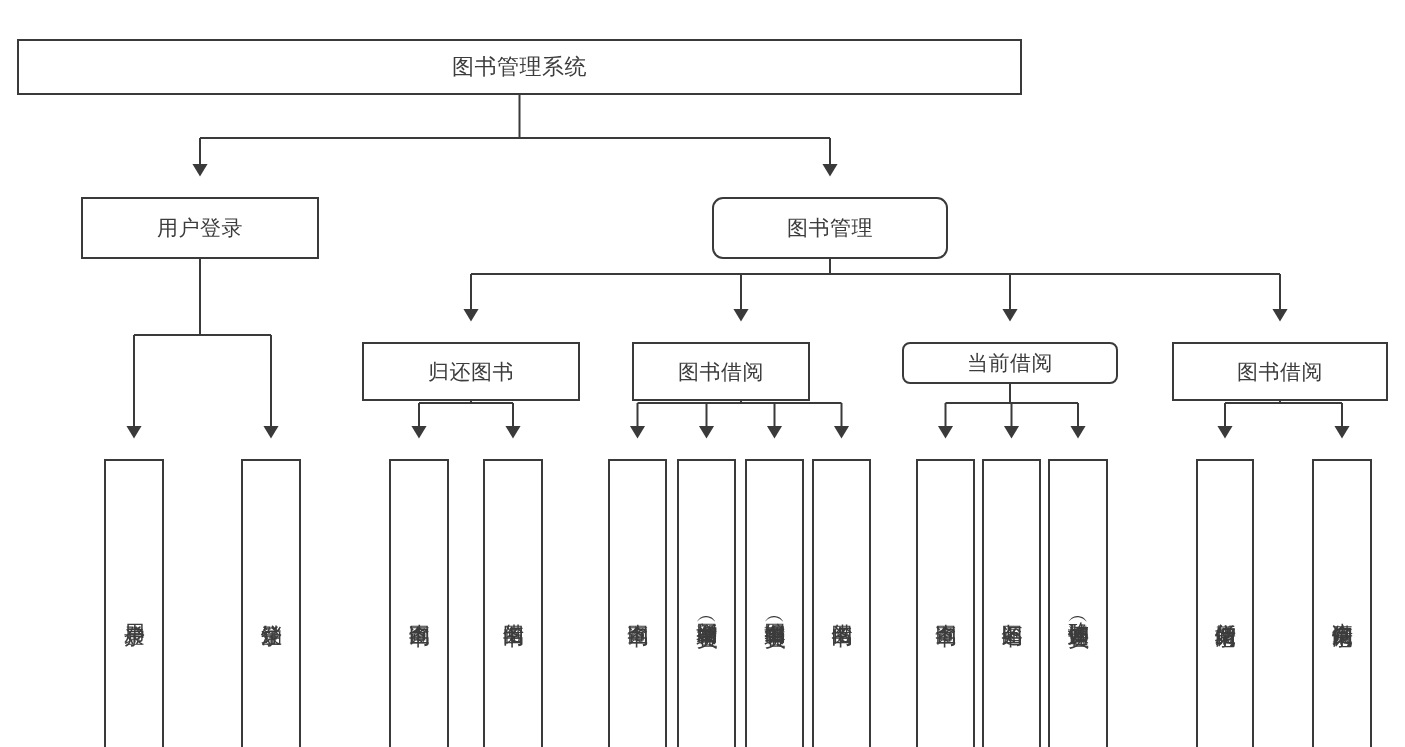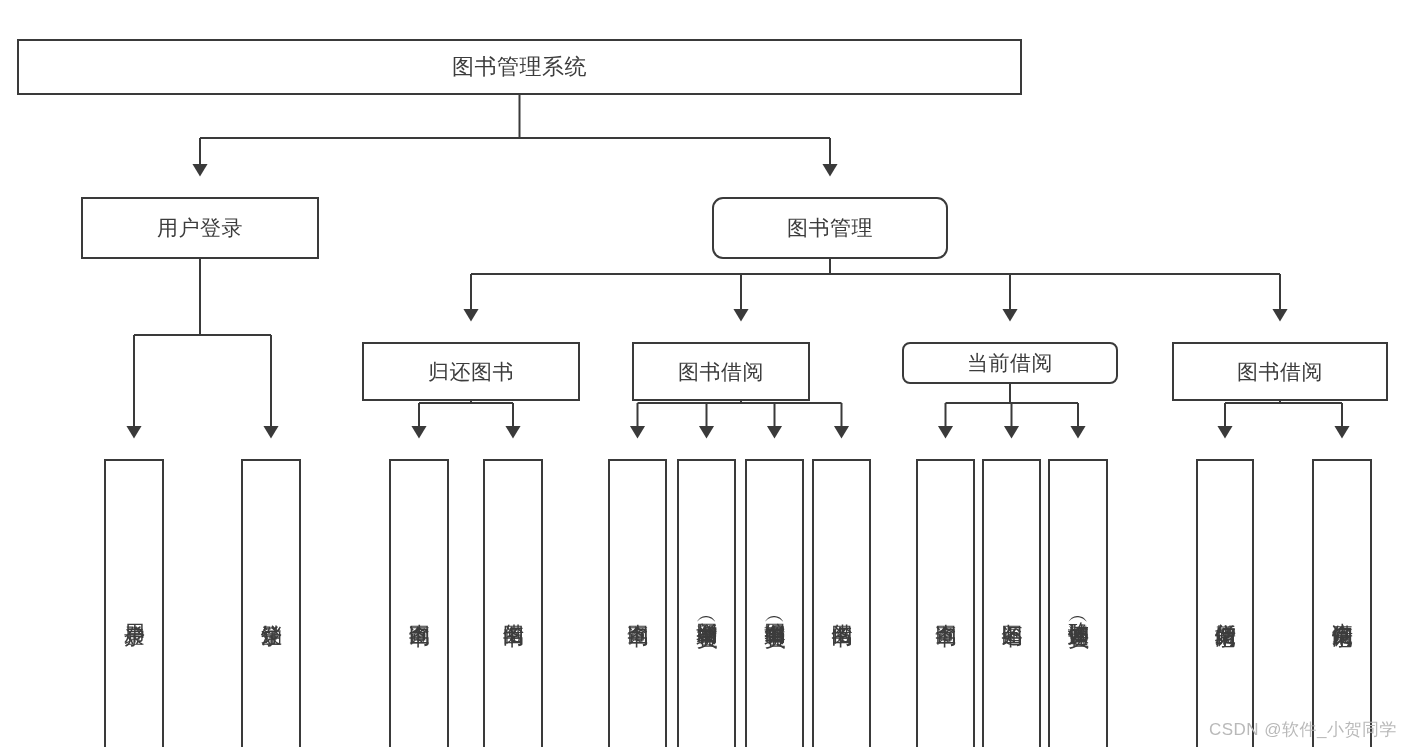--- a/index.html
+++ b/index.html
@@ -169,14 +169,13 @@
         <div class="node-label-v">确认归还（管理员）</div>
       </div>
       <div class="node-box" style="left: 1196px; top: 433px; width: 58px; height: 300px;">
         <div class="node-label-v">新增借阅记录</div>
       </div>
       <div class="node-box" style="left: 1312px; top: 433px; width: 60px; height: 300px;">
         <div class="node-label-v">查询借阅记录</div>
       </div>
     </div>
 
-  <div id="watermark">CSDN @软件_小贺同学</div>
 </div>
 
 </body></html>

